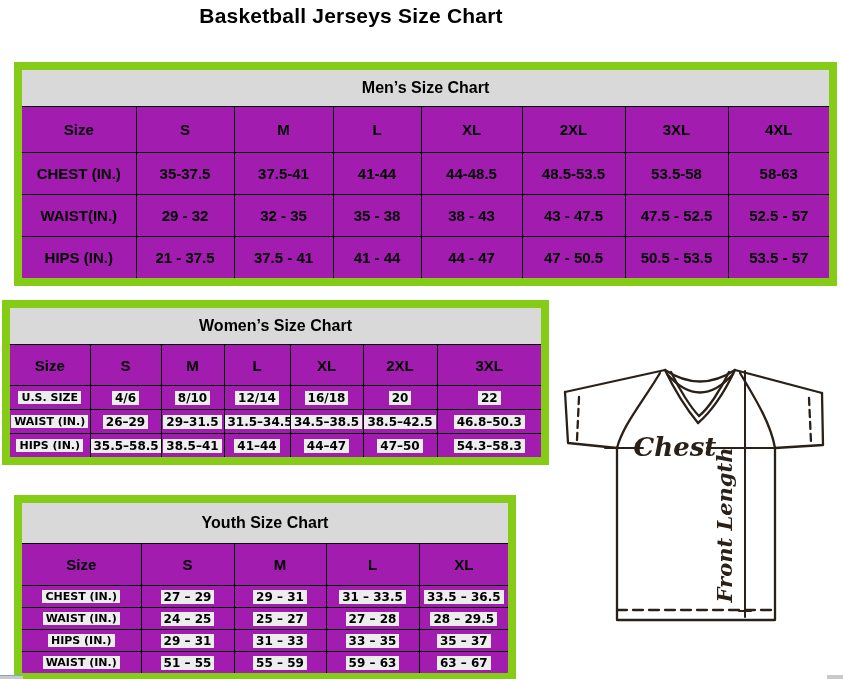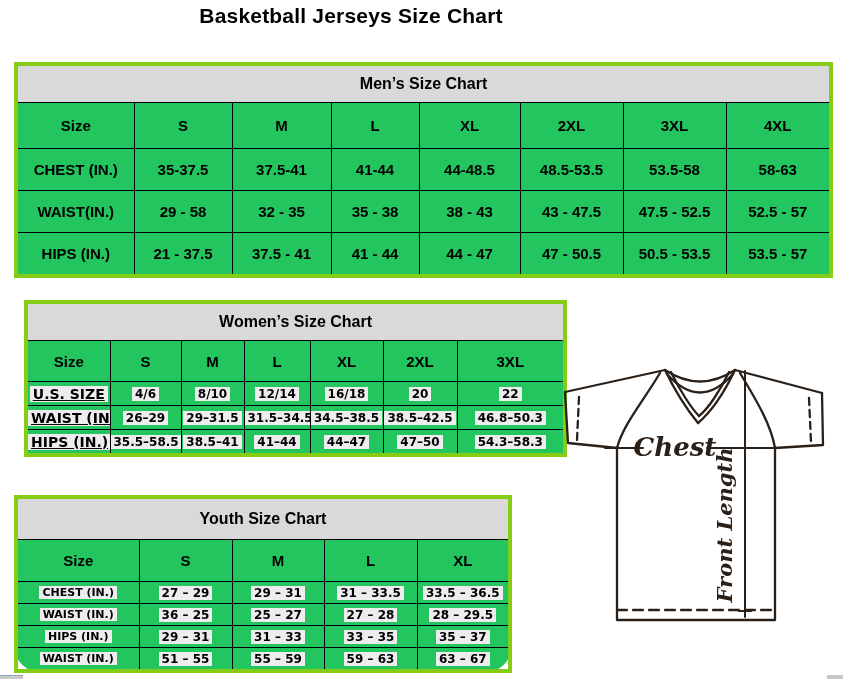--- a/index.html
+++ b/index.html
@@ -1,33 +1,33 @@
 <!DOCTYPE html>
 <html><head>
 <meta charset="utf-8">
 <style>
   html,body{margin:0;padding:0;background:#ffffff;}
   .page{position:relative;width:843px;height:679px;background:#ffffff;overflow:hidden;
         font-family:"Liberation Sans",sans-serif;color:#000;}
   .title{position:absolute;top:4px;left:0;width:702px;margin:0;text-align:center;
          font-size:21px;font-weight:bold;letter-spacing:0.2px;}
   table.sz{position:absolute;border-collapse:collapse;table-layout:fixed;
-           border:4px solid #84cc16;background:#22c55e;}
+           border:8px solid #84cc16;background:#a21caf;}
   table.sz td,table.sz th{border:1px solid #000;text-align:center;vertical-align:middle;
            padding:0;font-weight:bold;overflow:hidden;white-space:nowrap;}
   td.band{background:#d9d9d9;font-size:16px;height:36px;}
   
   .mens{top:62px;left:14px;width:815px;}
   .mens tr.hdr th{height:45px;font-size:15px;}
   .mens tr.r td{height:41px;font-size:15px;}
   
-  .womens{top:300px;left:24px;width:539px;}
+  .womens{top:300px;left:2px;width:539px;}
   .womens tr.hdr th{height:40px;font-size:15px;}
   .womens tr.r td{height:23px;font-size:12px;font-family:"DejaVu Sans",sans-serif;}
-  .womens tr.r td.lbl{font-size:14px;text-decoration:underline;}
+  .womens tr.r td.lbl{font-size:11px;}
   
   .youth{top:495px;left:14px;width:494px;border-radius:28px;}
   .youth td.band{height:40px;}
   .youth tr.hdr th{height:41px;font-size:15px;}
   .youth tr.r td{height:21px;font-size:12px;font-family:"DejaVu Sans",sans-serif;}
   .youth tr.r td.lbl{font-size:11px;}
   .hl{background:#ededed;padding:0 3px;}
   
   .jersey{position:absolute;left:557px;top:363px;width:283px;height:265px;}
   .jersey text{font-family:"DejaVu Serif","Liberation Serif",serif;
@@ -74,21 +74,21 @@
         <td>35-37.5</td>
         <td>37.5-41</td>
         <td>41-44</td>
         <td>44-48.5</td>
         <td>48.5-53.5</td>
         <td>53.5-58</td>
         <td>58-63</td>
       </tr>
       <tr class="r">
         <td class="lbl">WAIST(IN.)</td>
-        <td>29 - 58</td>
+        <td>29 - 32</td>
         <td>32 - 35</td>
         <td>35 - 38</td>
         <td>38 - 43</td>
         <td>43 - 47.5</td>
         <td>47.5 - 52.5</td>
         <td>52.5 - 57</td>
       </tr>
       <tr class="r">
         <td class="lbl">HIPS (IN.)</td>
         <td>21 - 37.5</td>
@@ -176,21 +176,21 @@
       </tr>
       <tr class="r">
         <td class="lbl"><span class="hl">CHEST (IN.)</span></td>
         <td><span class="hl">27 – 29</span></td>
         <td><span class="hl">29 – 31</span></td>
         <td><span class="hl">31 – 33.5</span></td>
         <td><span class="hl">33.5 – 36.5</span></td>
       </tr>
       <tr class="r">
         <td class="lbl"><span class="hl">WAIST (IN.)</span></td>
-        <td><span class="hl">36 – 25</span></td>
+        <td><span class="hl">24 – 25</span></td>
         <td><span class="hl">25 – 27</span></td>
         <td><span class="hl">27 – 28</span></td>
         <td><span class="hl">28 – 29.5</span></td>
       </tr>
       <tr class="r">
         <td class="lbl"><span class="hl">HIPS (IN.)</span></td>
         <td><span class="hl">29 – 31</span></td>
         <td><span class="hl">31 – 33</span></td>
         <td><span class="hl">33 – 35</span></td>
         <td><span class="hl">35 – 37</span></td>

